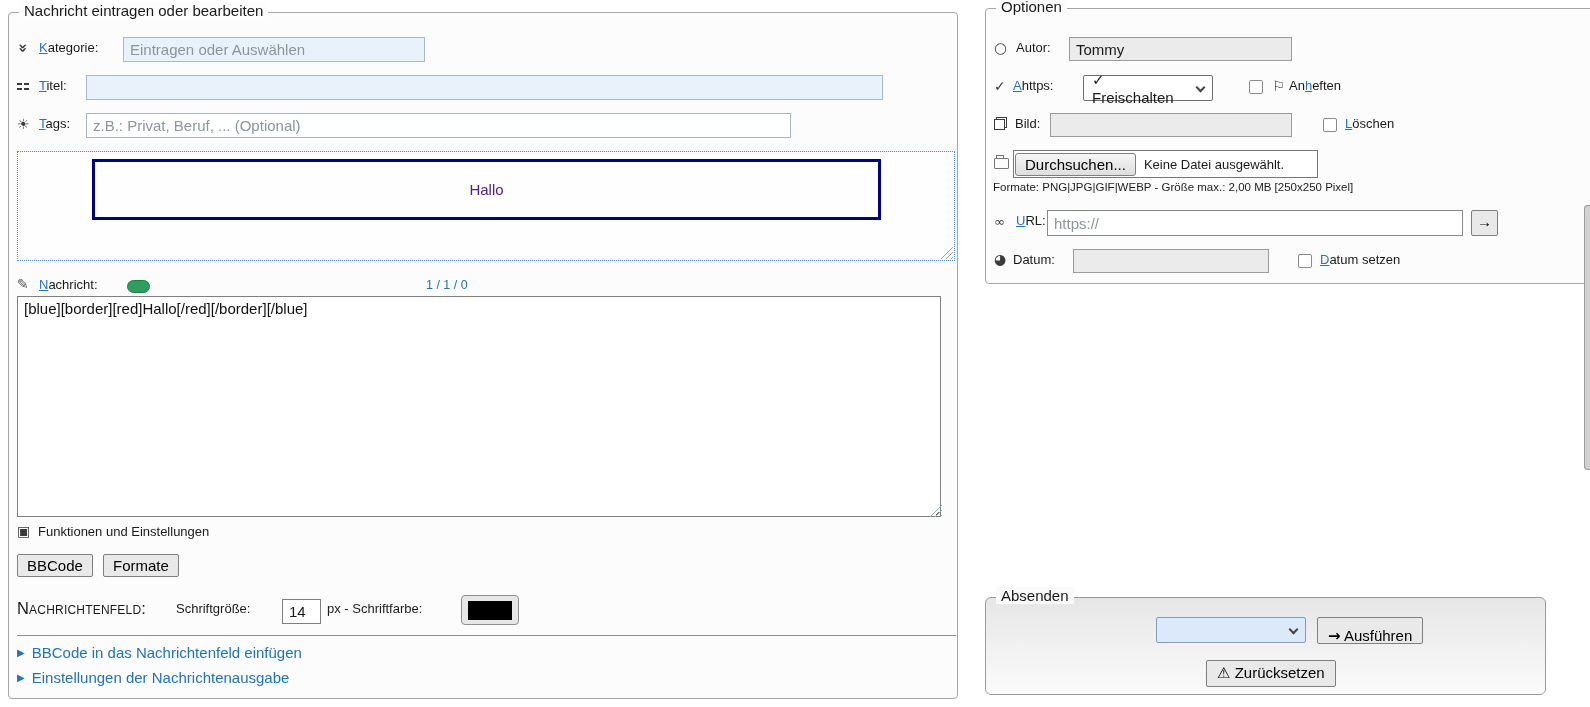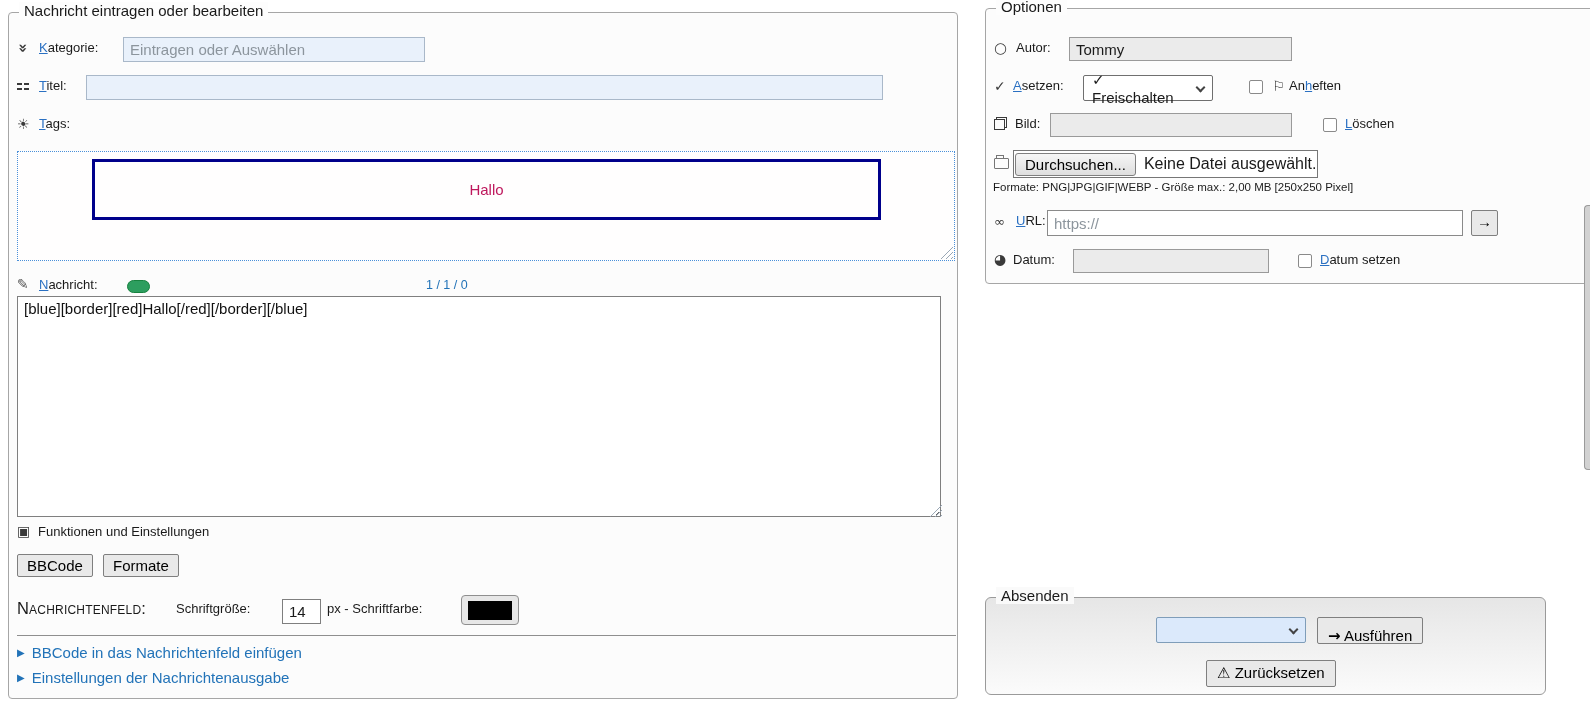--- a/index.html
+++ b/index.html
@@ -37,21 +37,21 @@
           border-bottom:2px solid #444; transform:rotate(45deg); }
 
   
   #editor-fs { left:8px; top:12px; width:950px; height:687px; }
 
   #preview-box { position:absolute; left:8px; top:138px; width:938px; height:110px;
                  border:1px dotted #4a90d9; background:#fffefe; }
   #preview-inner { position:absolute; left:74px; top:7px; width:789px; height:61px;
                    border:3px solid #00008b; background:#fffefe;
                    display:flex; align-items:center; justify-content:center;
-                   font-size:15px; color:#be185d; }
+                   font-size:15px; color:#4c1d95; }
   .grip { position:absolute; right:1px; bottom:1px; width:13px; height:13px;
           background:repeating-linear-gradient(135deg,transparent 0 2.5px,#9aa7b5 2.5px 3.5px);
           clip-path:polygon(100% 0,100% 100%,0 100%); }
 
   .pill { position:absolute; left:118px; top:6px; width:23px; height:13px;
           border-radius:7px; background:#2d9e5f; border:1px solid #17823f; }
   #counter { position:absolute; left:417px; top:265px; font-size:12.5px; color:#2273b8; }
 
   #msg-textarea { position:absolute; left:8px; top:283px; width:924px; height:221px;
         border:1px solid #7f7f7f; background:#fff; resize:both; font-size:15px;
@@ -88,21 +88,21 @@
   
   #opt-fs { left:985px; top:8px; width:624px; height:276px; }
 
   .sel { position:absolute; border:1px solid #6f6f6f; background:#fff; border-radius:2px;
          font-size:15px; display:flex; align-items:center; padding:0 22px 0 8px; }
 
   #file-box { position:absolute; left:27px; top:0; width:305px; height:28px;
               border:1px solid #767676; background:#fff; display:flex; align-items:center; }
   #file-btn { position:static; margin:1px 0 1px 1px; border-radius:3px;
               background:linear-gradient(#f6f6f6,#dedede); padding:2px 9px; }
-  #file-status { font-size:16px; margin-left:8px; white-space:nowrap; }
+  #file-status { font-size:13px; margin-left:8px; white-space:nowrap; }
 
   #formate-note { position:absolute; left:7px; top:172px; font-size:11.5px; color:#1c1c1c; white-space:nowrap; }
 
   #send-fs { left:985px; top:597px; width:561px; height:98px; border-radius:6px;
              background:linear-gradient(#e6e6e6,#fbfbfb); border:1px solid #9a9a9a; }
   #send-fs .fs-legend { background:#fafafa; }
   #send-select { left:170px; top:19px; width:150px; height:26px;
                  background:#dbe9fb; border-color:#7f9db9; }
 
   #scroll-thumb { position:absolute; left:1584px; top:205px; width:6px; height:265px;
@@ -134,20 +134,21 @@
             <b></b>
           </i>
       </span>
       <span class="lbl" style="left:30px;"><span class="key">T</span><span>itel:</span></span>
       <input type="text" class="tint" style="left: 77px; top: 0px; width: 797px;" value="">
     </div>
 
     <div class="row" style="left:0;top:100px;width:940px;">
       <span class="uicon" style="left:8px;">☀</span>
       <span class="lbl" style="left:30px;"><span class="key">T</span><span>ags:</span></span>
+      <input type="text" style="left: 77px; top: 0px; width: 705px;" placeholder="z.B.: Privat, Beruf, ... (Optional)">
     </div>
 
     <div id="preview-box">
       <div id="preview-inner">
         <span>Hallo</span>
       </div>
       <span class="grip"></span>
     </div>
 
     <div class="row" style="left:0;top:261px;width:500px;">
@@ -188,21 +189,21 @@
     <span class="fs-legend">Optionen</span>
 
     <div class="row" style="left:0;top:28px;width:550px;">
       <span class="uicon" style="left:8px;top:2px;font-size:15px;">○</span>
       <span class="lbl" style="left:30px;">Autor:</span>
       <input type="text" class="gray" style="left: 83px; top: 0px; width: 223px; height: 24px;" value="Tommy">
     </div>
 
     <div class="row" style="left:0;top:66px;width:550px;">
       <span class="uicon" style="left:8px;">✓</span>
-      <span class="lbl" style="left:27px;"><span class="key">A</span><span>setzen:</span></span>
+      <span class="lbl" style="left:27px;"><span class="key">A</span><span>https:</span></span>
       <span class="sel" style="left:97px;top:0;width:130px;height:26px;">
         <span>✓ Freischalten</span>
         <span class="chev" style="right:8px;top:8px;"></span>
       </span>
       <span class="chk" style="left:263px;top:5px;"></span>
       <span class="uicon" style="left:286px;top:3px;">⚐</span>
       <span class="lbl" style="left:303px;"><span>An</span><span class="key">h</span><span>eften</span></span>
     </div>
 
     <div class="row" style="left:0;top:104px;width:550px;">

